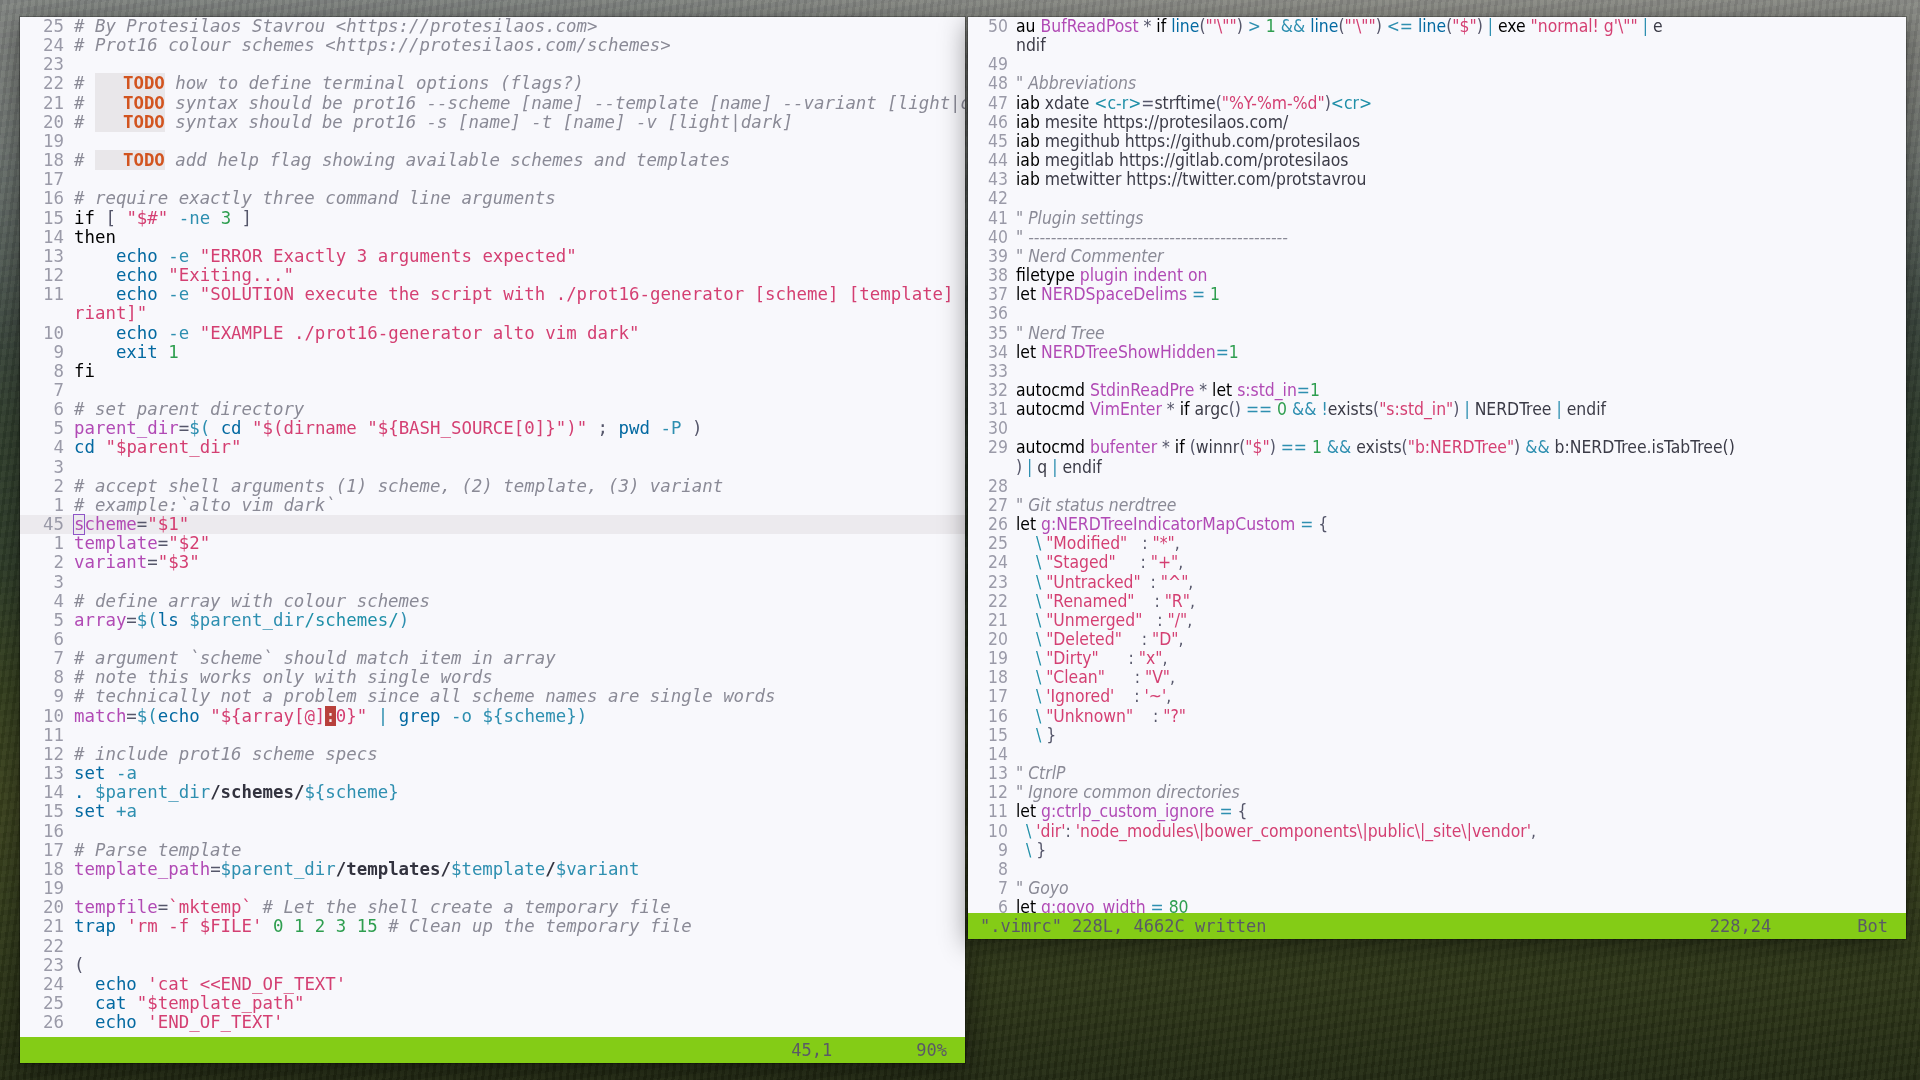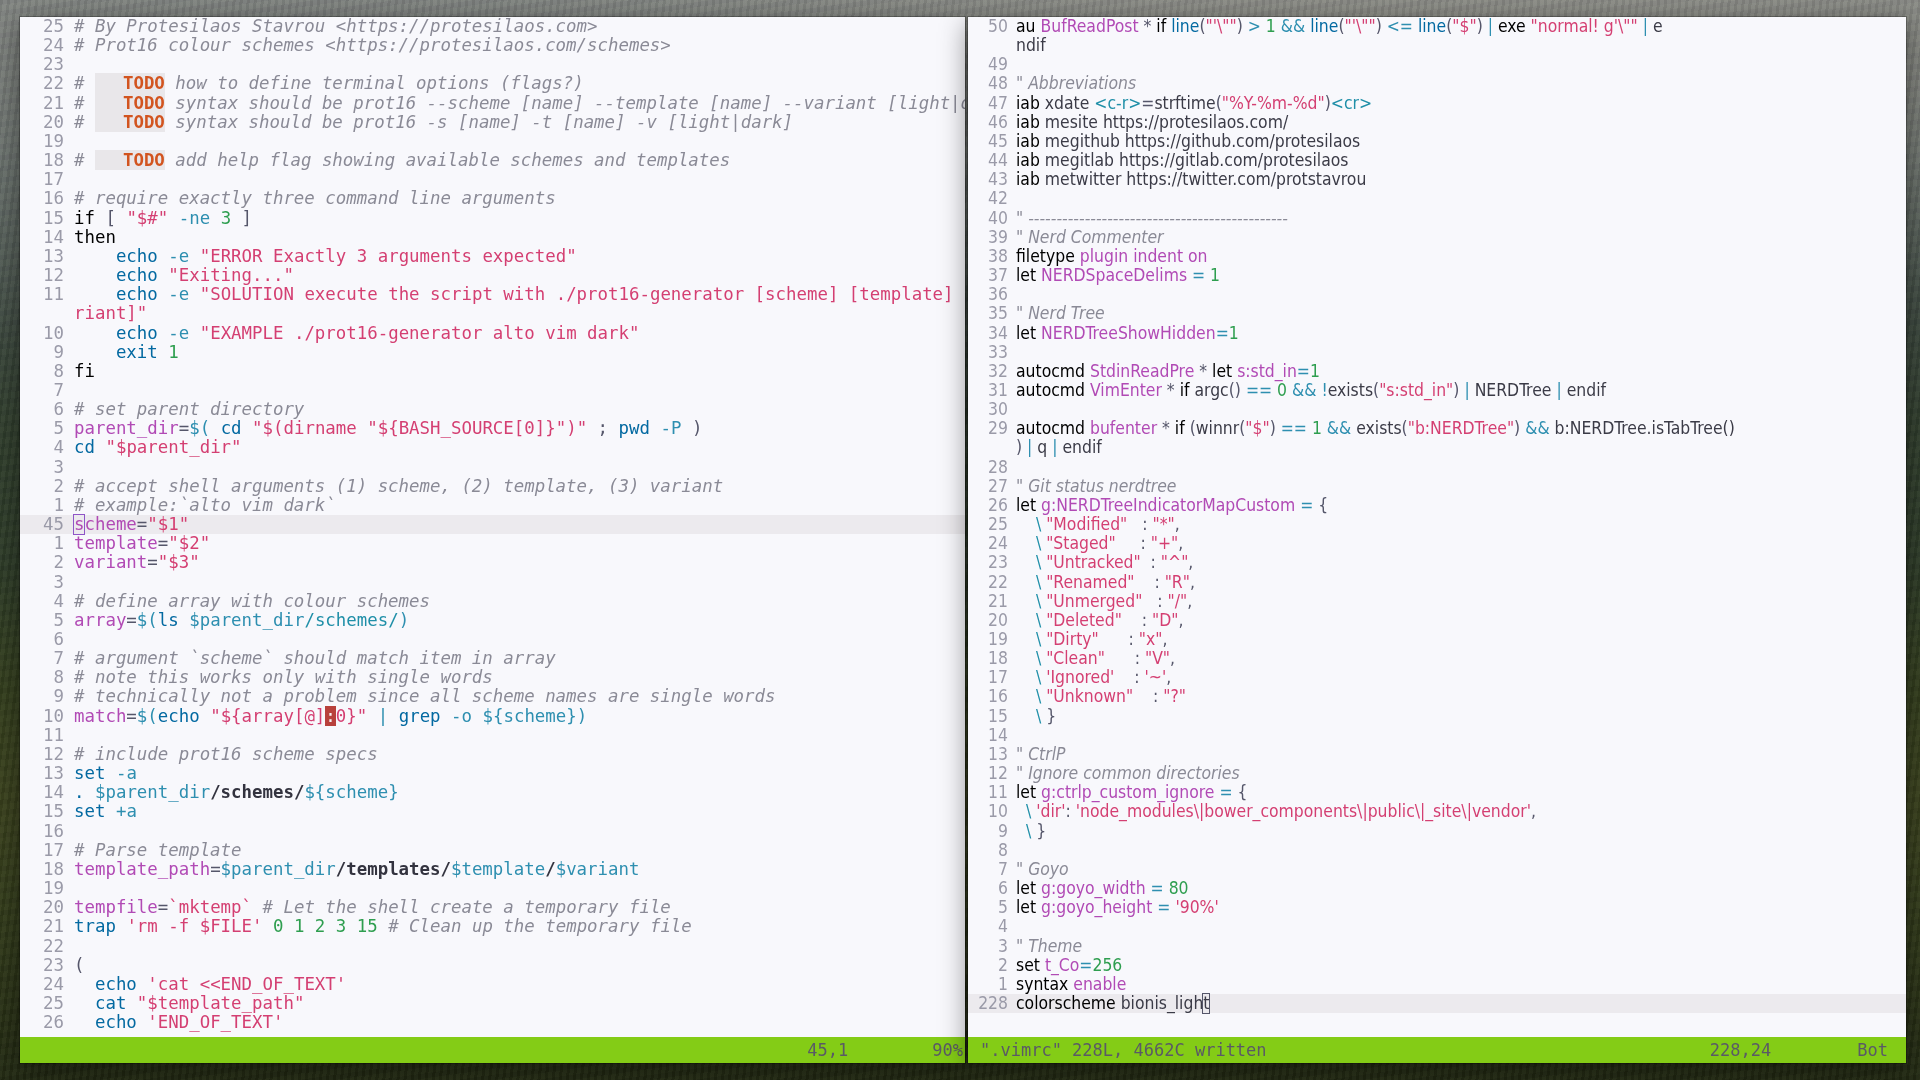--- a/index.html
+++ b/index.html
@@ -39,21 +39,21 @@
 
   
   .vim-window{
     position:absolute;
     background:#f8f8fc;
     box-shadow:0 0 0 1px rgba(0,0,0,.25), 0 6px 26px rgba(0,0,0,.45);
     overflow:hidden;
     display:flex;flex-direction:column;
   }
   #left-window{ left:20px; top:17px; width:945px; height:1046px; }
-  #right-window{ left:968px; top:17px; width:938px; height:1046px; }
+  #right-window{ left:968px; top:17px; width:938px; height:922px; }
 
   .buffer{
     flex:1 1 auto;
     padding:0;
     overflow:hidden;
   }
   .statusline{
     flex:0 0 auto;
     height:26px;line-height:26px;
     background:#84cc16;
@@ -179,36 +179,37 @@
       <div class="row"><span class="lnum">21</span><span class="code"><span class="c-func">trap</span><span class="c-plain"> </span><span class="c-string">'rm -f $FILE'</span><span class="c-plain"> </span><span class="c-number">0 1 2 3 15</span><span class="c-plain"> </span><span class="c-comment"># Clean up the temporary file</span></span></div>
       <div class="row"><span class="lnum">22</span><span class="code"></span></div>
       <div class="row"><span class="lnum">23</span><span class="code"><span class="c-op">(</span></span></div>
       <div class="row"><span class="lnum">24</span><span class="code"><span class="c-plain">  </span><span class="c-func">echo</span><span class="c-plain"> </span><span class="c-string">'cat &lt;&lt;END_OF_TEXT'</span></span></div>
       <div class="row"><span class="lnum">25</span><span class="code"><span class="c-plain">  </span><span class="c-func">cat</span><span class="c-plain"> </span><span class="c-string">"$template_path"</span></span></div>
       <div class="row"><span class="lnum">26</span><span class="code"><span class="c-plain">  </span><span class="c-func">echo</span><span class="c-plain"> </span><span class="c-string">'END_OF_TEXT'</span></span></div>
     </div>
   <div class="statusline">
     <span class="sl-left"></span>
     <span class="sl-mid">45,1</span>
-    <span class="sl-right" style="margin-left:84px;margin-right:2px;">90%</span>
+    <span class="sl-right" style="margin-left:84px;margin-right:18px;">90%</span>
   </div>
 </div>
 
 <div class="vim-window" id="right-window">
   <div class="buffer" id="right-buffer">
       <div class="row"><span class="lnum">50</span><span class="code"><span class="c-keyword">au</span><span class="c-plain"> </span><span class="c-ident">BufReadPost</span><span class="c-op"> * </span><span class="c-keyword">if</span><span class="c-plain"> </span><span class="c-func">line</span><span class="c-op">(</span><span class="c-string">"'\""</span><span class="c-op">)</span><span class="c-plain"> </span><span class="c-var">&gt;</span><span class="c-plain"> </span><span class="c-number">1</span><span class="c-plain"> </span><span class="c-var">&amp;&amp;</span><span class="c-plain"> </span><span class="c-func">line</span><span class="c-op">(</span><span class="c-string">"'\""</span><span class="c-op">)</span><span class="c-plain"> </span><span class="c-var">&lt;=</span><span class="c-plain"> </span><span class="c-func">line</span><span class="c-op">(</span><span class="c-string">"$"</span><span class="c-op">)</span><span class="c-plain"> </span><span class="c-var">|</span><span class="c-plain"> </span><span class="c-keyword">exe</span><span class="c-plain"> </span><span class="c-string">"normal! g'\""</span><span class="c-plain"> </span><span class="c-var">|</span><span class="c-plain"> </span><span class="c-plain">e</span></span></div>
       <div class="row"><span class="lnum"></span><span class="code"><span class="c-plain">ndif</span></span></div>
       <div class="row"><span class="lnum">49</span><span class="code"></span></div>
       <div class="row"><span class="lnum">48</span><span class="code"><span class="c-comment">" Abbreviations</span></span></div>
       <div class="row"><span class="lnum">47</span><span class="code"><span class="c-keyword">iab</span><span class="c-plain"> </span><span class="c-plain">xdate</span><span class="c-plain"> </span><span class="c-special">&lt;c-r&gt;</span><span class="c-op">=</span><span class="c-plain">strftime</span><span class="c-op">(</span><span class="c-string">"%Y-%m-%d"</span><span class="c-op">)</span><span class="c-special">&lt;cr&gt;</span></span></div>
       <div class="row"><span class="lnum">46</span><span class="code"><span class="c-keyword">iab</span><span class="c-plain"> </span><span class="c-plain">mesite https://protesilaos.com/</span></span></div>
       <div class="row"><span class="lnum">45</span><span class="code"><span class="c-keyword">iab</span><span class="c-plain"> </span><span class="c-plain">megithub https://github.com/protesilaos</span></span></div>
       <div class="row"><span class="lnum">44</span><span class="code"><span class="c-keyword">iab</span><span class="c-plain"> </span><span class="c-plain">megitlab https://gitlab.com/protesilaos</span></span></div>
       <div class="row"><span class="lnum">43</span><span class="code"><span class="c-keyword">iab</span><span class="c-plain"> </span><span class="c-plain">metwitter https://twitter.com/protstavrou</span></span></div>
       <div class="row"><span class="lnum">42</span><span class="code"></span></div>
+      <div class="row"><span class="lnum">41</span><span class="code"><span class="c-comment">" Plugin settings</span></span></div>
       <div class="row"><span class="lnum">40</span><span class="code"><span class="c-comment">" ----------------------------------------------</span></span></div>
       <div class="row"><span class="lnum">39</span><span class="code"><span class="c-comment">" Nerd Commenter</span></span></div>
       <div class="row"><span class="lnum">38</span><span class="code"><span class="c-keyword">filetype</span><span class="c-plain"> </span><span class="c-ident">plugin</span><span class="c-plain"> </span><span class="c-ident">indent</span><span class="c-plain"> </span><span class="c-ident">on</span></span></div>
       <div class="row"><span class="lnum">37</span><span class="code"><span class="c-keyword">let</span><span class="c-plain"> </span><span class="c-ident">NERDSpaceDelims</span><span class="c-plain"> </span><span class="c-var">=</span><span class="c-plain"> </span><span class="c-number">1</span></span></div>
       <div class="row"><span class="lnum">36</span><span class="code"></span></div>
       <div class="row"><span class="lnum">35</span><span class="code"><span class="c-comment">" Nerd Tree</span></span></div>
       <div class="row"><span class="lnum">34</span><span class="code"><span class="c-keyword">let</span><span class="c-plain"> </span><span class="c-ident">NERDTreeShowHidden</span><span class="c-var">=</span><span class="c-number">1</span></span></div>
       <div class="row"><span class="lnum">33</span><span class="code"></span></div>
       <div class="row"><span class="lnum">32</span><span class="code"><span class="c-keyword">autocmd</span><span class="c-plain"> </span><span class="c-ident">StdinReadPre</span><span class="c-op"> * </span><span class="c-keyword">let</span><span class="c-plain"> </span><span class="c-ident">s:std_in</span><span class="c-var">=</span><span class="c-number">1</span></span></div>
       <div class="row"><span class="lnum">31</span><span class="code"><span class="c-keyword">autocmd</span><span class="c-plain"> </span><span class="c-ident">VimEnter</span><span class="c-op"> * </span><span class="c-keyword">if</span><span class="c-plain"> </span><span class="c-plain">argc</span><span class="c-op">()</span><span class="c-plain"> </span><span class="c-var">==</span><span class="c-plain"> </span><span class="c-number">0</span><span class="c-plain"> </span><span class="c-var">&amp;&amp;</span><span class="c-plain"> </span><span class="c-var">!</span><span class="c-plain">exists</span><span class="c-op">(</span><span class="c-string">"s:std_in"</span><span class="c-op">)</span><span class="c-plain"> </span><span class="c-var">|</span><span class="c-plain"> </span><span class="c-plain">NERDTree</span><span class="c-plain"> </span><span class="c-var">|</span><span class="c-plain"> </span><span class="c-plain">endif</span></span></div>

